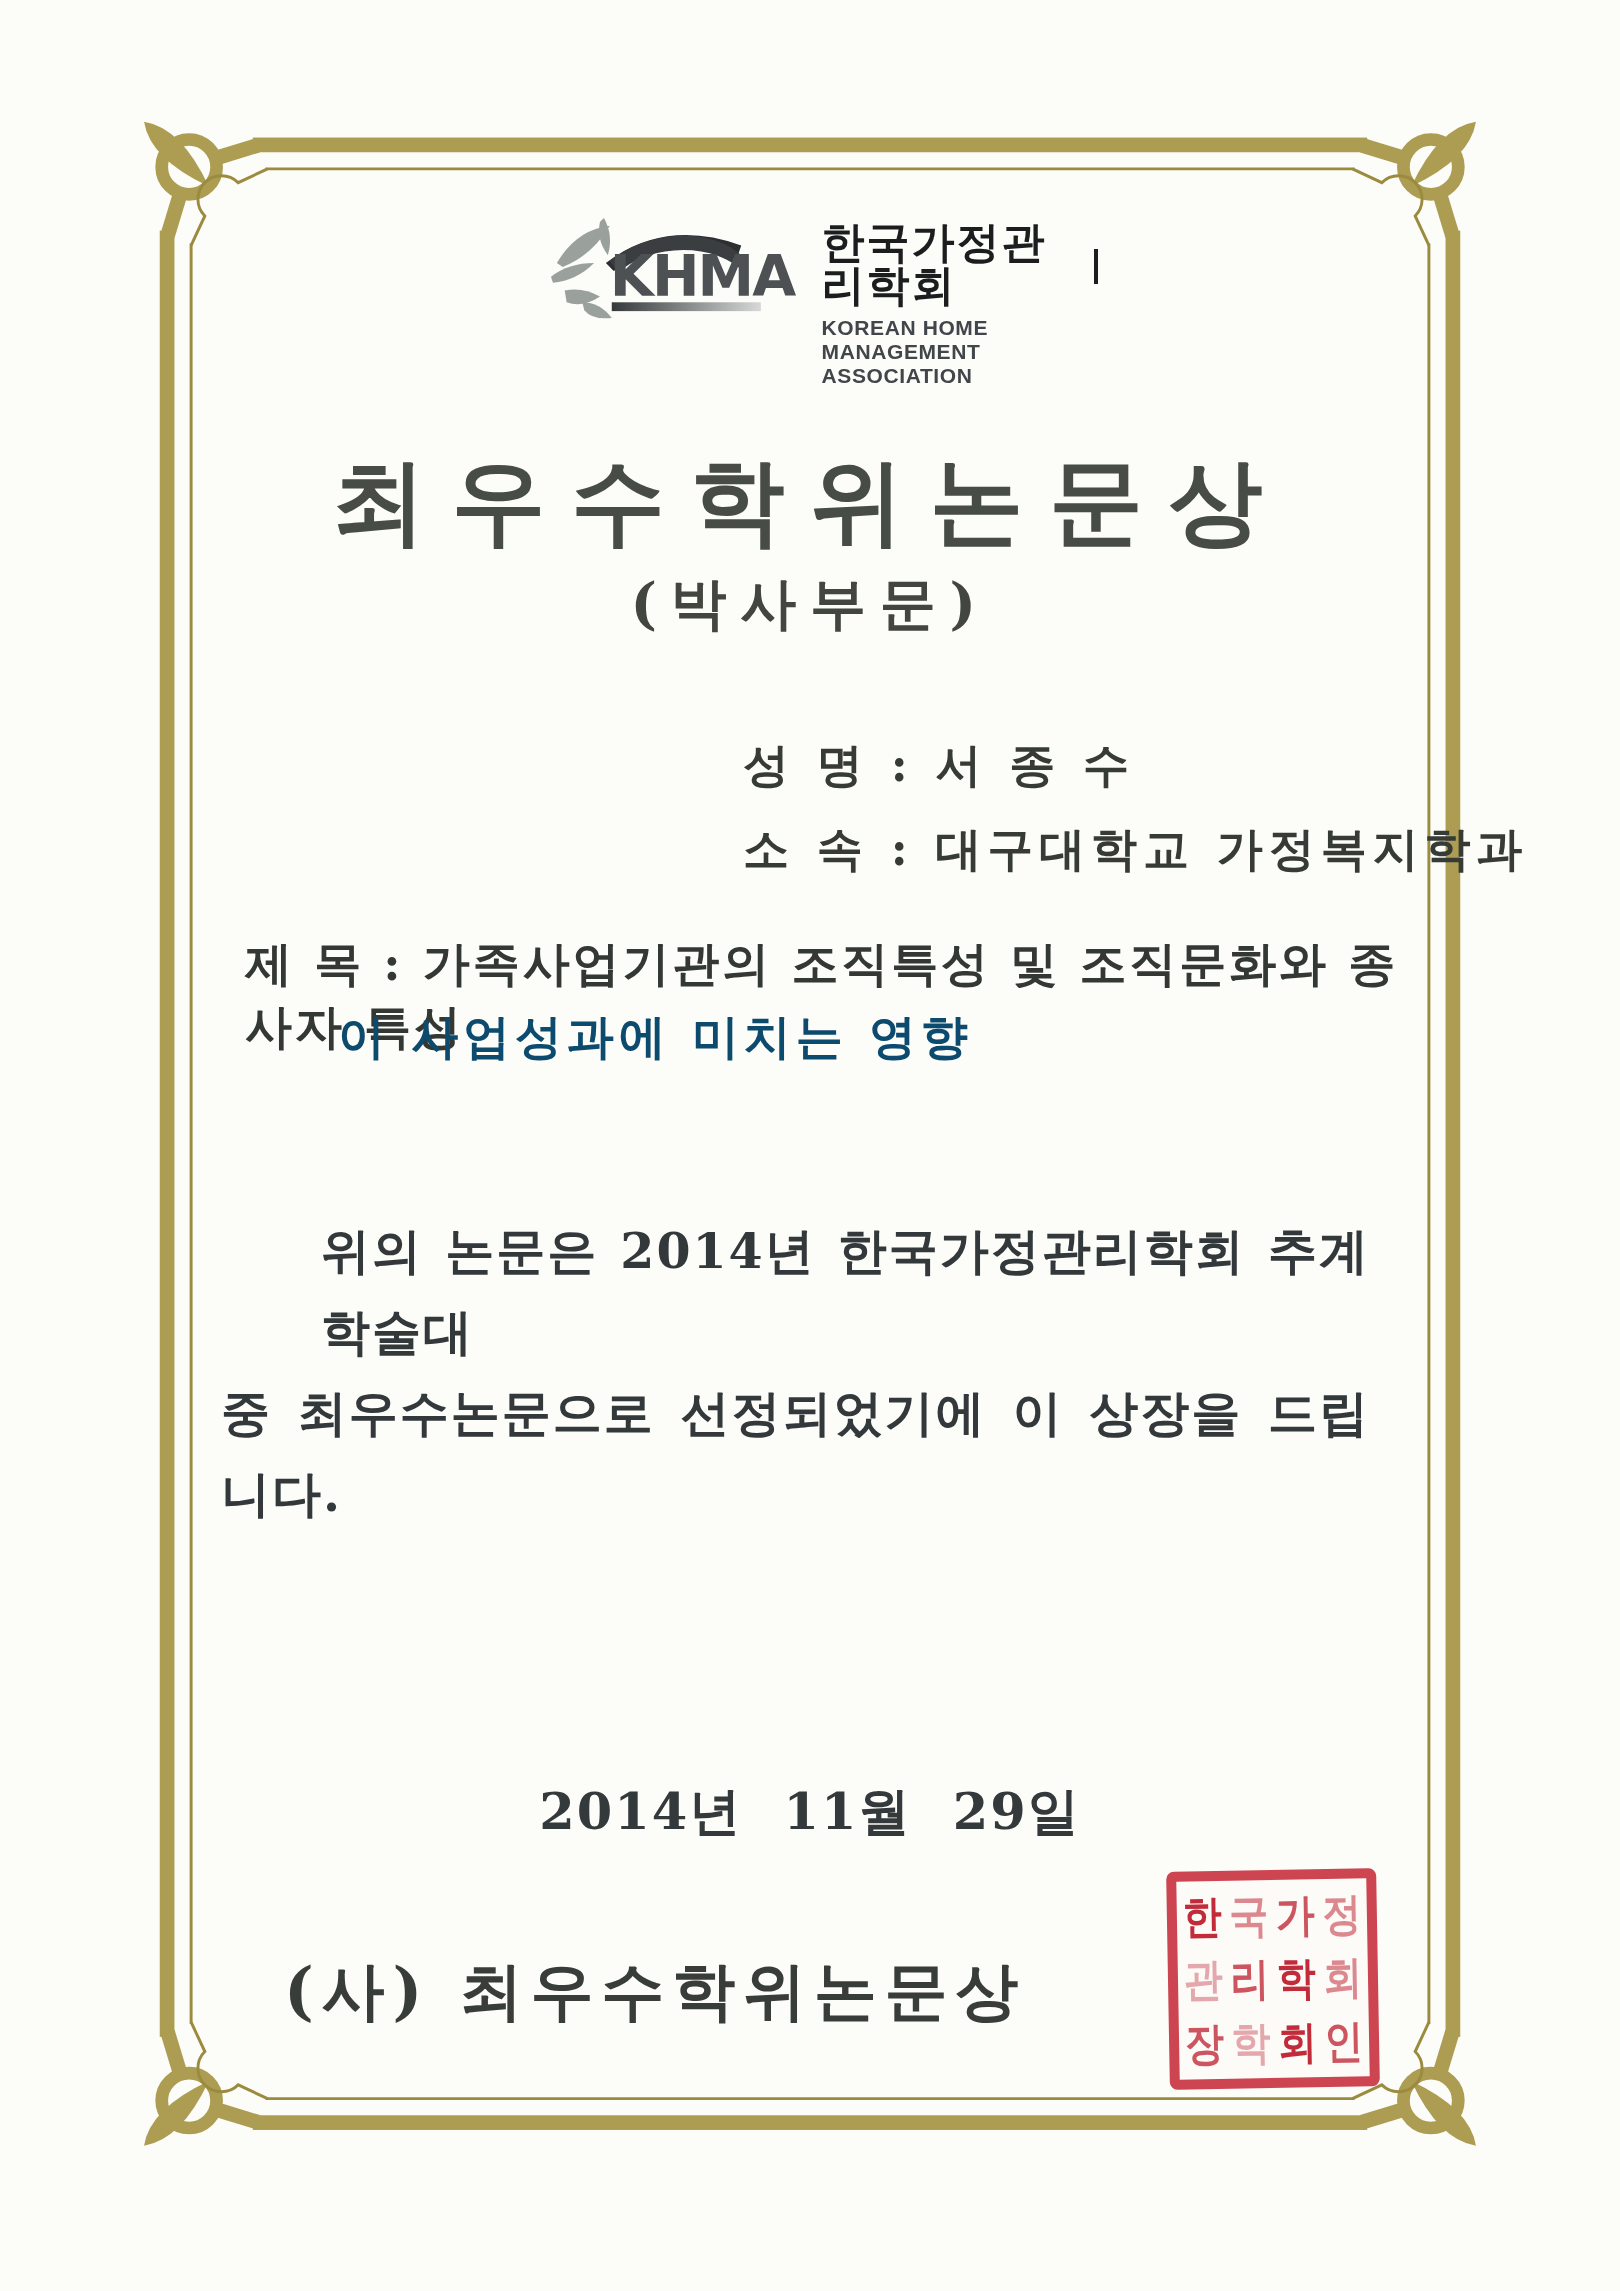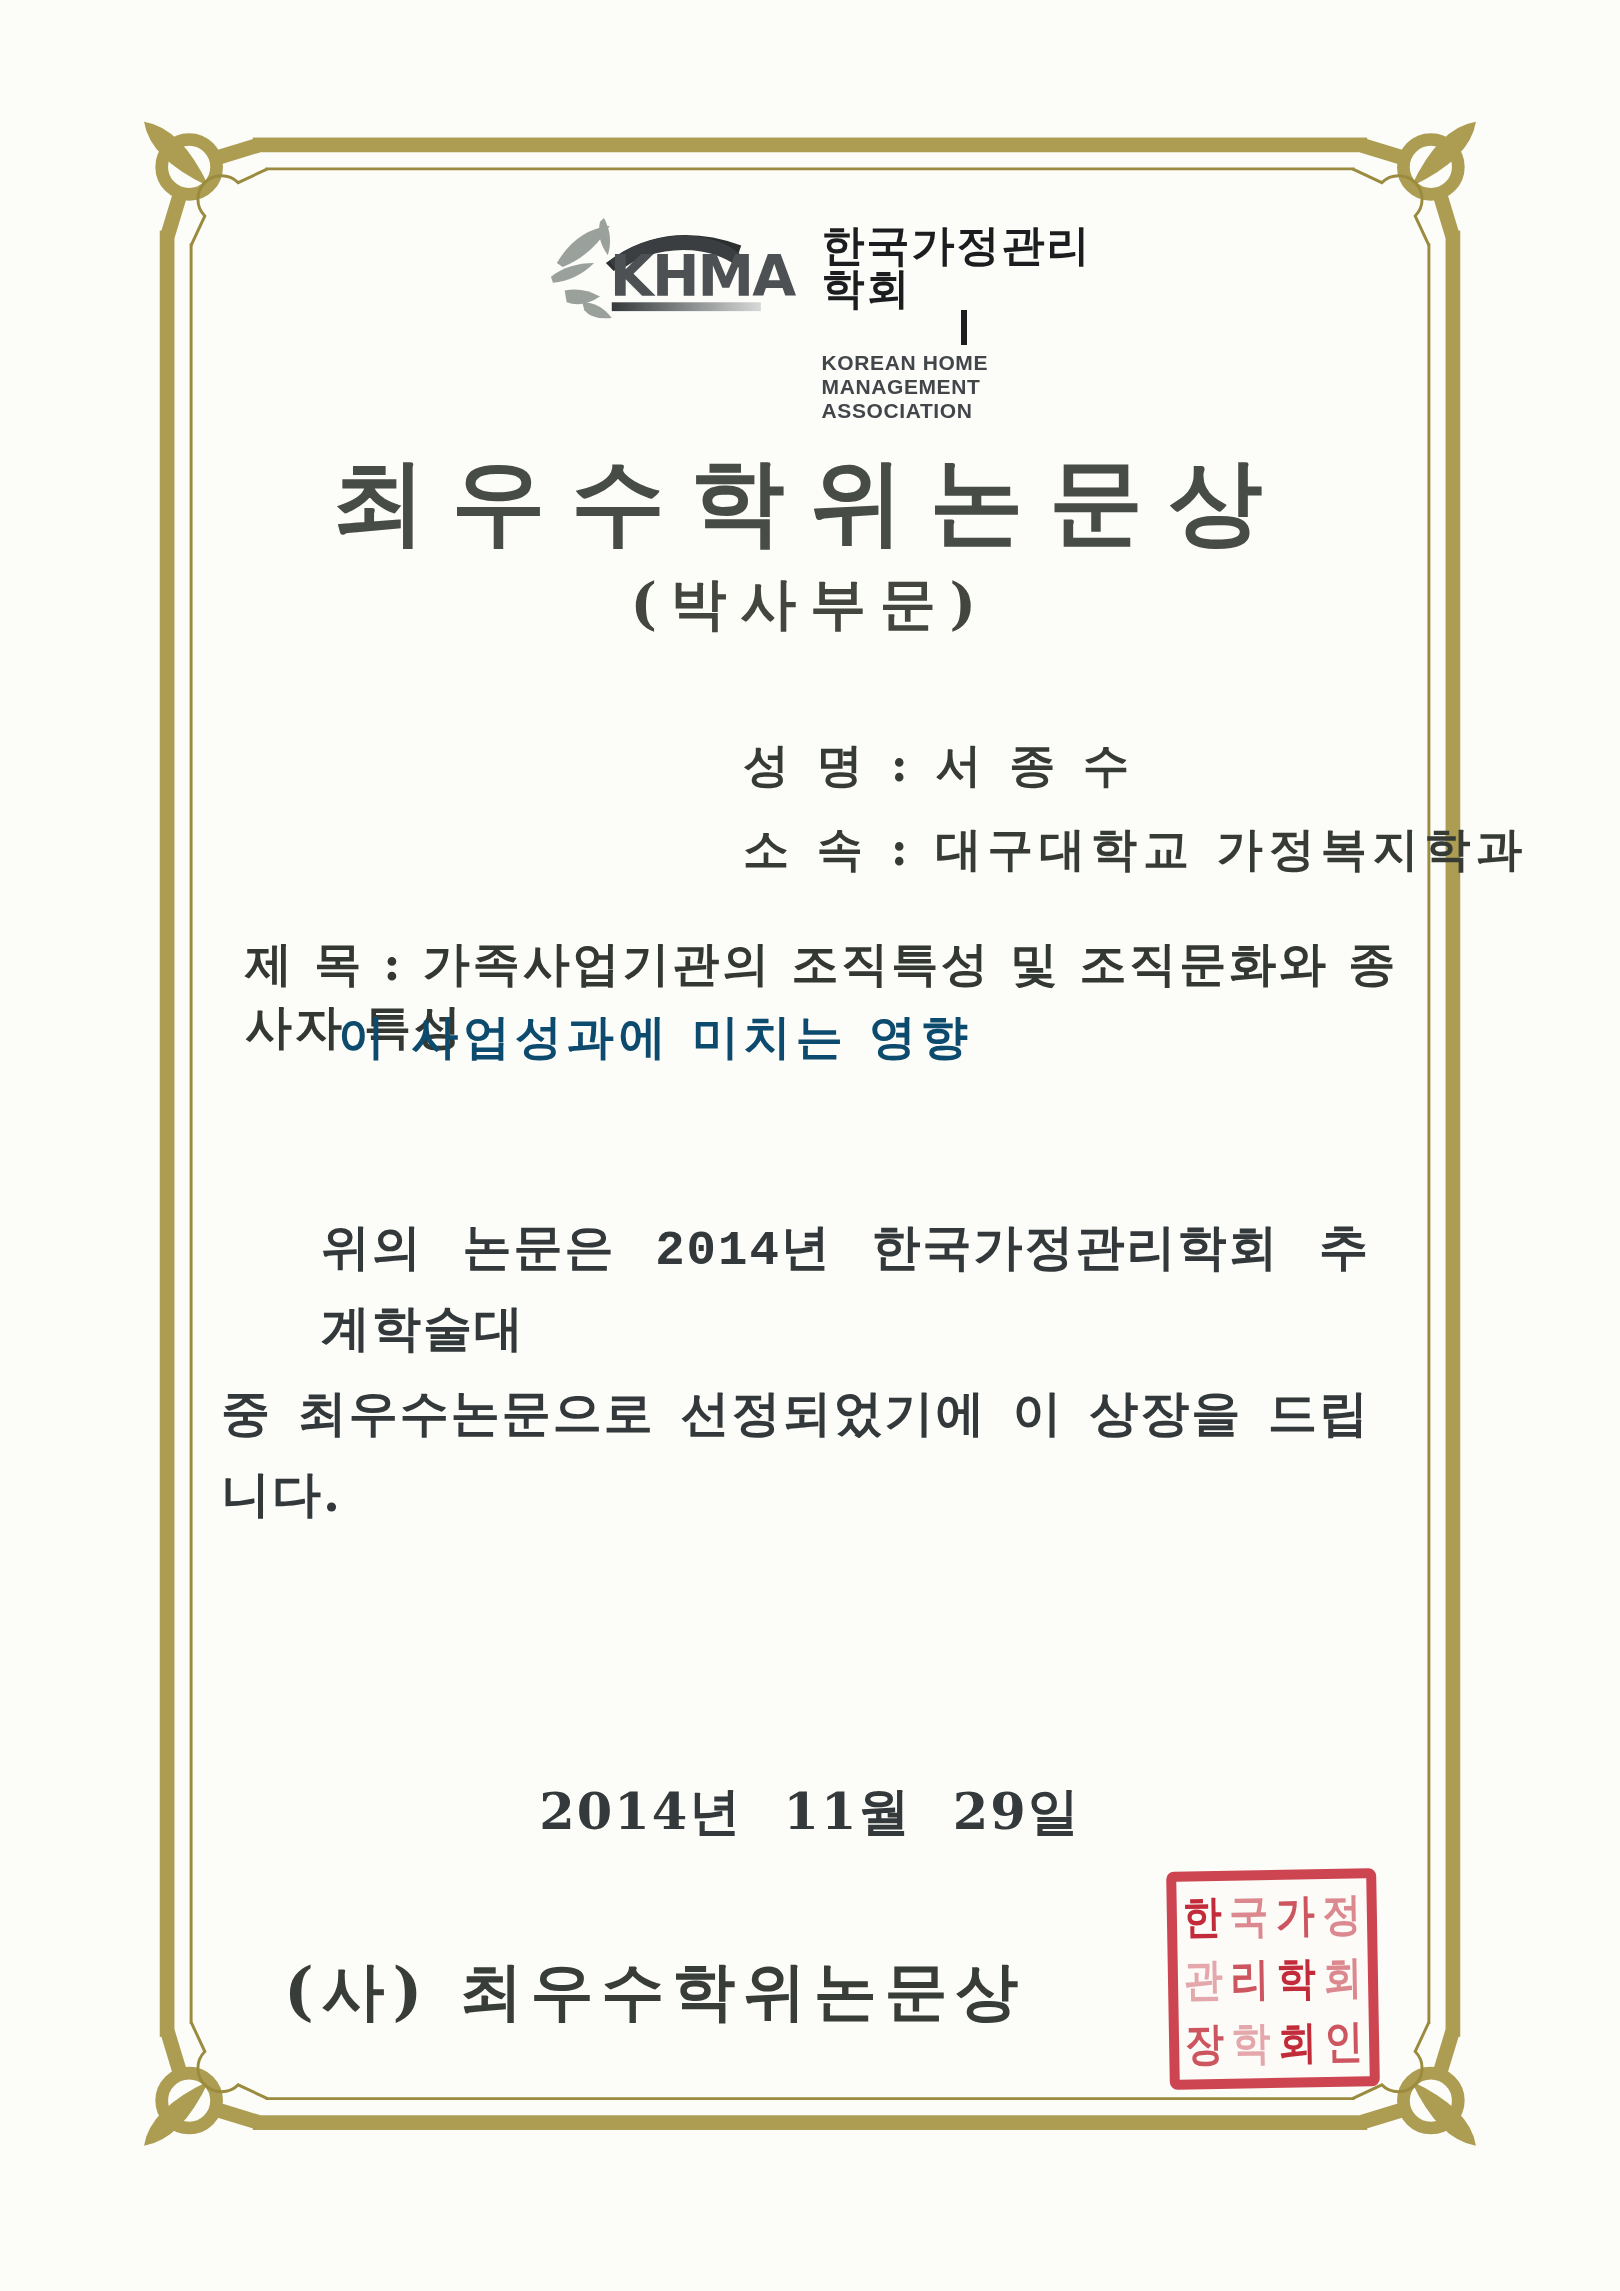--- a/index.html
+++ b/index.html
@@ -11,22 +11,22 @@
   }
   .abs{position:absolute;}
 
   
   #border-svg{position:absolute;left:0;top:0;width:1620px;height:2292px;}
 
   
   .logo-wrap{left:549px;top:212px;width:549px;height:108px;display:flex;align-items:flex-start;}
   .logo-mark{position:relative;width:255px;height:108px;flex:0 0 auto;}
   .logo-korean-block{margin-left:17.6px;padding-top:11.8px;}
-  .logo-korean{font-family:Liberation Sans, sans-serif;font-weight:bold;font-size:43px;
-    color:#1b1d1f;letter-spacing:2px;line-height:1;display:flex;align-items:center;flex-direction:column;}
+  .logo-korean{font-family:Liberation Mono, monospace;font-weight:bold;font-size:43px;
+    color:#1b1d1f;letter-spacing:2px;line-height:1;display:flex;align-items:center;}
   .logo-korean .bar{display:inline-block;width:5.9px;height:35px;background:#1b1d1f;margin-left:7.8px;}
   .logo-english{font-family:"Liberation Sans", sans-serif;font-weight:bold;font-size:21px;
     color:#42464a;letter-spacing:0.6px;margin-top:5.9px;}
 
   
   .cert-title{left:0;top:439px;width:1620px;text-align:center;
     font-size:94px;font-weight:bold;letter-spacing:25.5px;color:#474c46;}
   .cert-subtitle{left:0;top:567px;width:1620px;text-align:center;
     font-size:56px;font-weight:bold;letter-spacing:13.7px;color:#42463f;}
 
@@ -34,21 +34,21 @@
   .recipient{left:743px;top:723px;font-size:46px;font-weight:bold;
     letter-spacing:5.9px;line-height:84px;color:#373b36;}
   .subject1{left:245px;top:933px;width:1176px;font-size:47px;font-weight:bold;
     letter-spacing:2.9px;color:#343834;}
   .subject2{left:338px;top:1006px;font-size:47px;font-weight:bold;
     letter-spacing:4.9px;color:#0c4a6e;}
 
   
   .body-para{left:221px;top:1211px;width:1149px;font-size:49px;font-weight:bold;color:#33383a;}
   .body-para .bline{text-align:justify;text-align-last:justify;line-height:81px;letter-spacing:2px;}
-  .body-para .bline.indent{padding-left:100px;font-family:Liberation Mono, monospace;}
+  .body-para .bline.indent{padding-left:100px;}
 
   
   .date-line{left:0;top:1778px;width:1620px;text-align:center;
     font-size:51px;font-weight:bold;letter-spacing:2px;word-spacing:21.6px;color:#34393b;}
 
   
   .sig-row{left:284px;top:1949px;width:1094px;display:flex;align-items:baseline;
     font-size:63px;font-weight:bold;color:#383d39;}
   .sig-org{letter-spacing:7.8px;}
   .sig-name{margin-left:61px;letter-spacing:41px;white-space:nowrap;}

